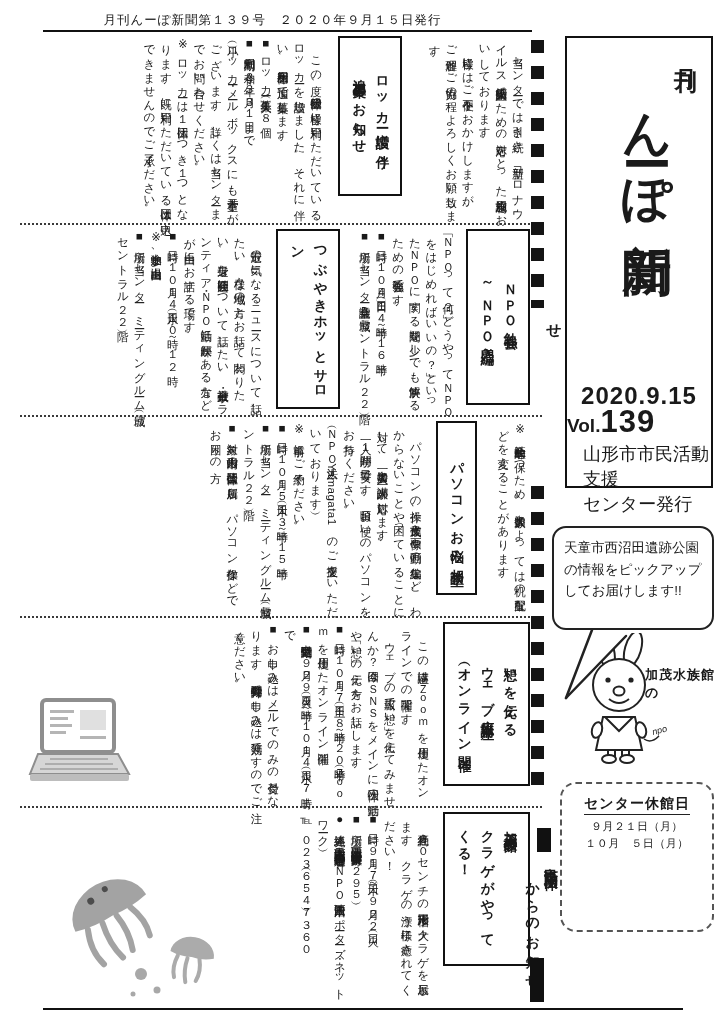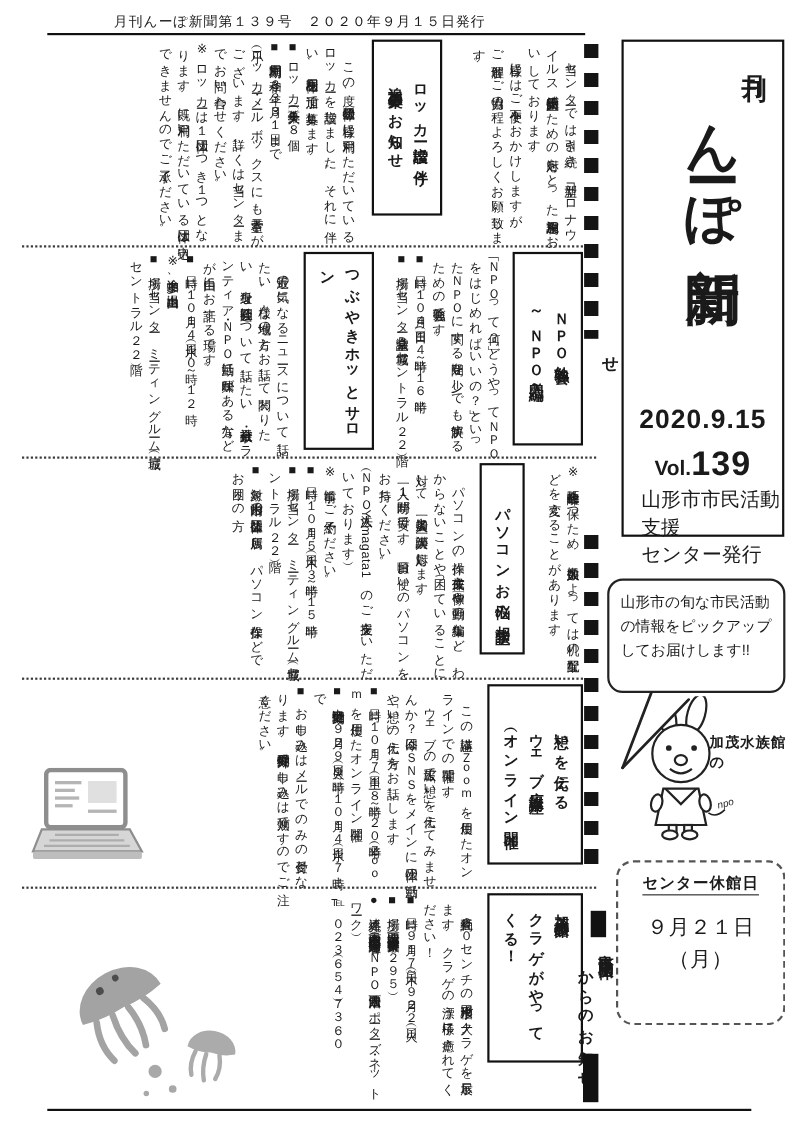--- a/index.html
+++ b/index.html
@@ -18,40 +18,40 @@
   .bar{position:absolute;width:14px;background:#111;}
   .header-line{position:absolute;top:12px;left:0;width:545px;text-align:center;
                font-size:12.5px;letter-spacing:1px;}
   
   .masthead{position:absolute;left:565px;top:36px;width:148px;height:452px;
             border:2.5px solid #111;box-sizing:border-box;background:#fff;}
   .mh-kan{position:absolute;right:9px;top:12px;writing-mode:vertical-rl;
           font-size:23px;font-weight:bold;letter-spacing:3px;}
   .mh-title{position:absolute;right:38px;top:40px;writing-mode:vertical-rl;
             font-size:49px;font-weight:bold;letter-spacing:5px;line-height:1.05;}
-  .mh-date{position:absolute;top:330px;left:0;width:100%;text-align:center;
+  .mh-date{position:absolute;top:344px;left:0;width:100%;text-align:center;
            font-size:24px;font-weight:bold;letter-spacing:1px;}
-  .mh-vol{position:absolute;top:366px;left:0;width:100%;text-align:center;font-weight:bold;}
+  .mh-vol{position:absolute;top:366px;left:0;width:100%;font-weight:bold;}
   .mh-vol .pfx{font-size:19px;}
   .mh-vol .num{font-size:31px;letter-spacing:1px;}
   .mh-pub{position:absolute;top:404px;left:16px;font-size:18px;line-height:1.4;white-space:pre-line;}
   .side-label{position:absolute;writing-mode:vertical-rl;font-size:15px;font-weight:600;letter-spacing:2px;}
   
   .bubble{position:absolute;left:552px;top:526px;width:162px;height:104px;border:2.5px solid #222;
           border-radius:14px;box-sizing:border-box;background:#fff;z-index:2;
           font-size:13.5px;line-height:1.6;padding:9px 10px;white-space:pre-line;font-weight:500;}
   .tail{position:absolute;left:552px;top:616px;z-index:3;}
   .mascot{position:absolute;left:556px;top:633px;z-index:1;}
   .mascot-name{position:absolute;left:645px;top:666px;font-size:13px;font-weight:600;letter-spacing:1px;}
   
   .closed{position:absolute;left:560px;top:782px;width:154px;height:150px;box-sizing:border-box;
           border:2px dashed #555;border-radius:16px;background:#fff;text-align:center;padding-top:10px;}
   .closed .ttl{font-size:14px;font-weight:600;border-bottom:1.5px solid #222;display:inline-block;
-               padding-bottom:1px;margin-bottom:15px;letter-spacing:1px;}
-  .closed .d{font-size:19px;line-height:1.55;letter-spacing:.5px;}
+               padding-bottom:1px;margin-bottom:3px;letter-spacing:1px;}
+  .closed .d{font-size:11px;line-height:1.55;letter-spacing:.5px;}
   .note{font-size:11.5px;line-height:1.45;white-space:pre-line;margin:0;letter-spacing:.5px;}
 </style>
 </head>
 <body>
 
 <div class="page">
 
   <div class="header-line">月刊んーぽ新聞第１３９号　２０２０年９月１５日発行</div>
   <div class="rule" style="top:30px;left:43px;width:489px;"></div>
 
@@ -127,21 +127,21 @@
     <div class="mh-kan">月刊</div>
     <div class="mh-title">んーぽ新聞</div>
     <div class="mh-date">2020.9.15</div>
     <div class="mh-vol">
       <span class="pfx">Vol.</span><span class="num">139</span>
     </div>
     <div class="mh-pub">山形市市民活動支援
 センター発行</div>
   </div>
 
-  <div class="bubble">山形市の旬な市民活動
+  <div class="bubble">天童市西沼田遺跡公園
 の情報をピックアップ
 してお届けします!!</div>
   <svg class="tail" width="90" height="92">
     <path d="M40,14 L14,82 L74,20 Z" fill="#ffffff" stroke="none"></path>
     <path d="M40,14 L14,82" fill="none" stroke="#222" stroke-width="2.5" stroke-linecap="round"></path>
     <path d="M14,82 L74,20" fill="none" stroke="#222" stroke-width="2.5" stroke-linecap="round"></path>
   </svg>
   <svg class="mascot" width="140" height="132" viewBox="0 0 140 132">
     <g fill="#fff" stroke="#222" stroke-width="2">
       <ellipse cx="50" cy="18" rx="8" ry="18" transform="rotate(-14 50 18)"></ellipse>
@@ -161,20 +161,21 @@
     <circle cx="52" cy="47" r="2.6" fill="#222"></circle>
     <circle cx="75" cy="47" r="2.6" fill="#222"></circle>
     <path d="M88,106 q7,5 15,-3" fill="none" stroke="#222" stroke-width="1.5"></path>
     <text x="97" y="102" font-size="9" fill="#222" transform="rotate(-14 97 102)" font-style="italic">npo</text>
   </svg>
   <div class="mascot-name">加茂水族館の</div>
 
   <div class="closed">
     <div><span class="ttl">センター休館日</span></div>
     <div class="d">９月２１日（月）</div>
+    <div class="d">１０月　５日（月）</div>
   </div>
 
   <div class="bar" style="left:537px;top:828px;height:24px;"></div>
   <div class="side-label pre" style="left:524px;top:856px;height:150px;font-size:14px;line-height:1.3;">市民活動団体
 　からのお知らせ</div>
   <div class="bar" style="left:530px;top:958px;height:44px;"></div>
 
   <svg class="abs" style="left:28px;top:698px;" width="104" height="92" viewBox="0 0 104 92">
     <rect x="14" y="2" width="72" height="52" rx="4" fill="#ffffff" stroke="#8e8e8e" stroke-width="4"></rect>
     <rect x="22" y="12" width="24" height="3" fill="#b5b5b5"></rect>

